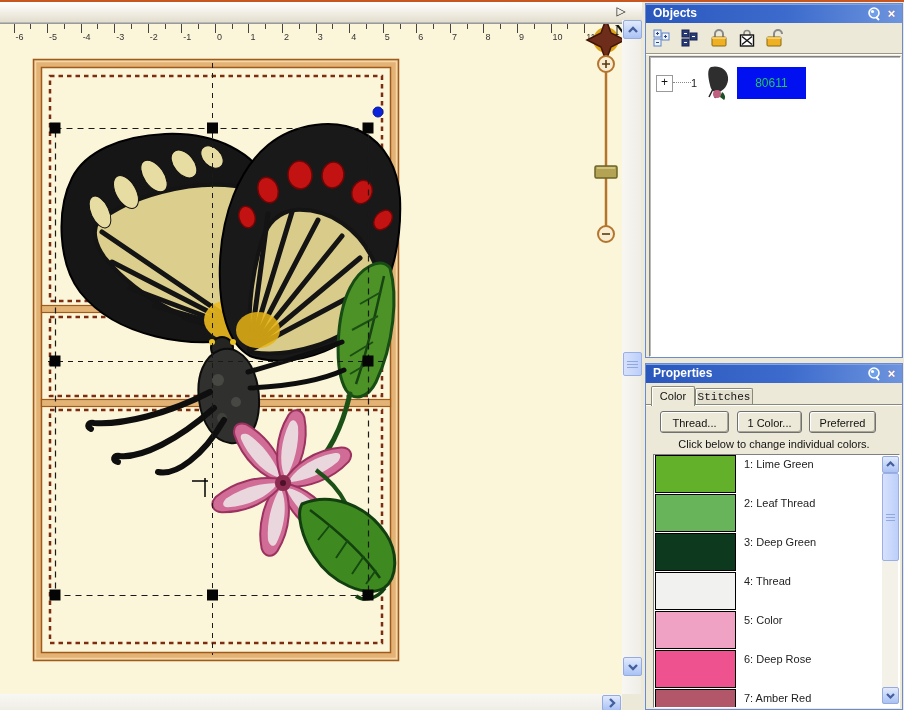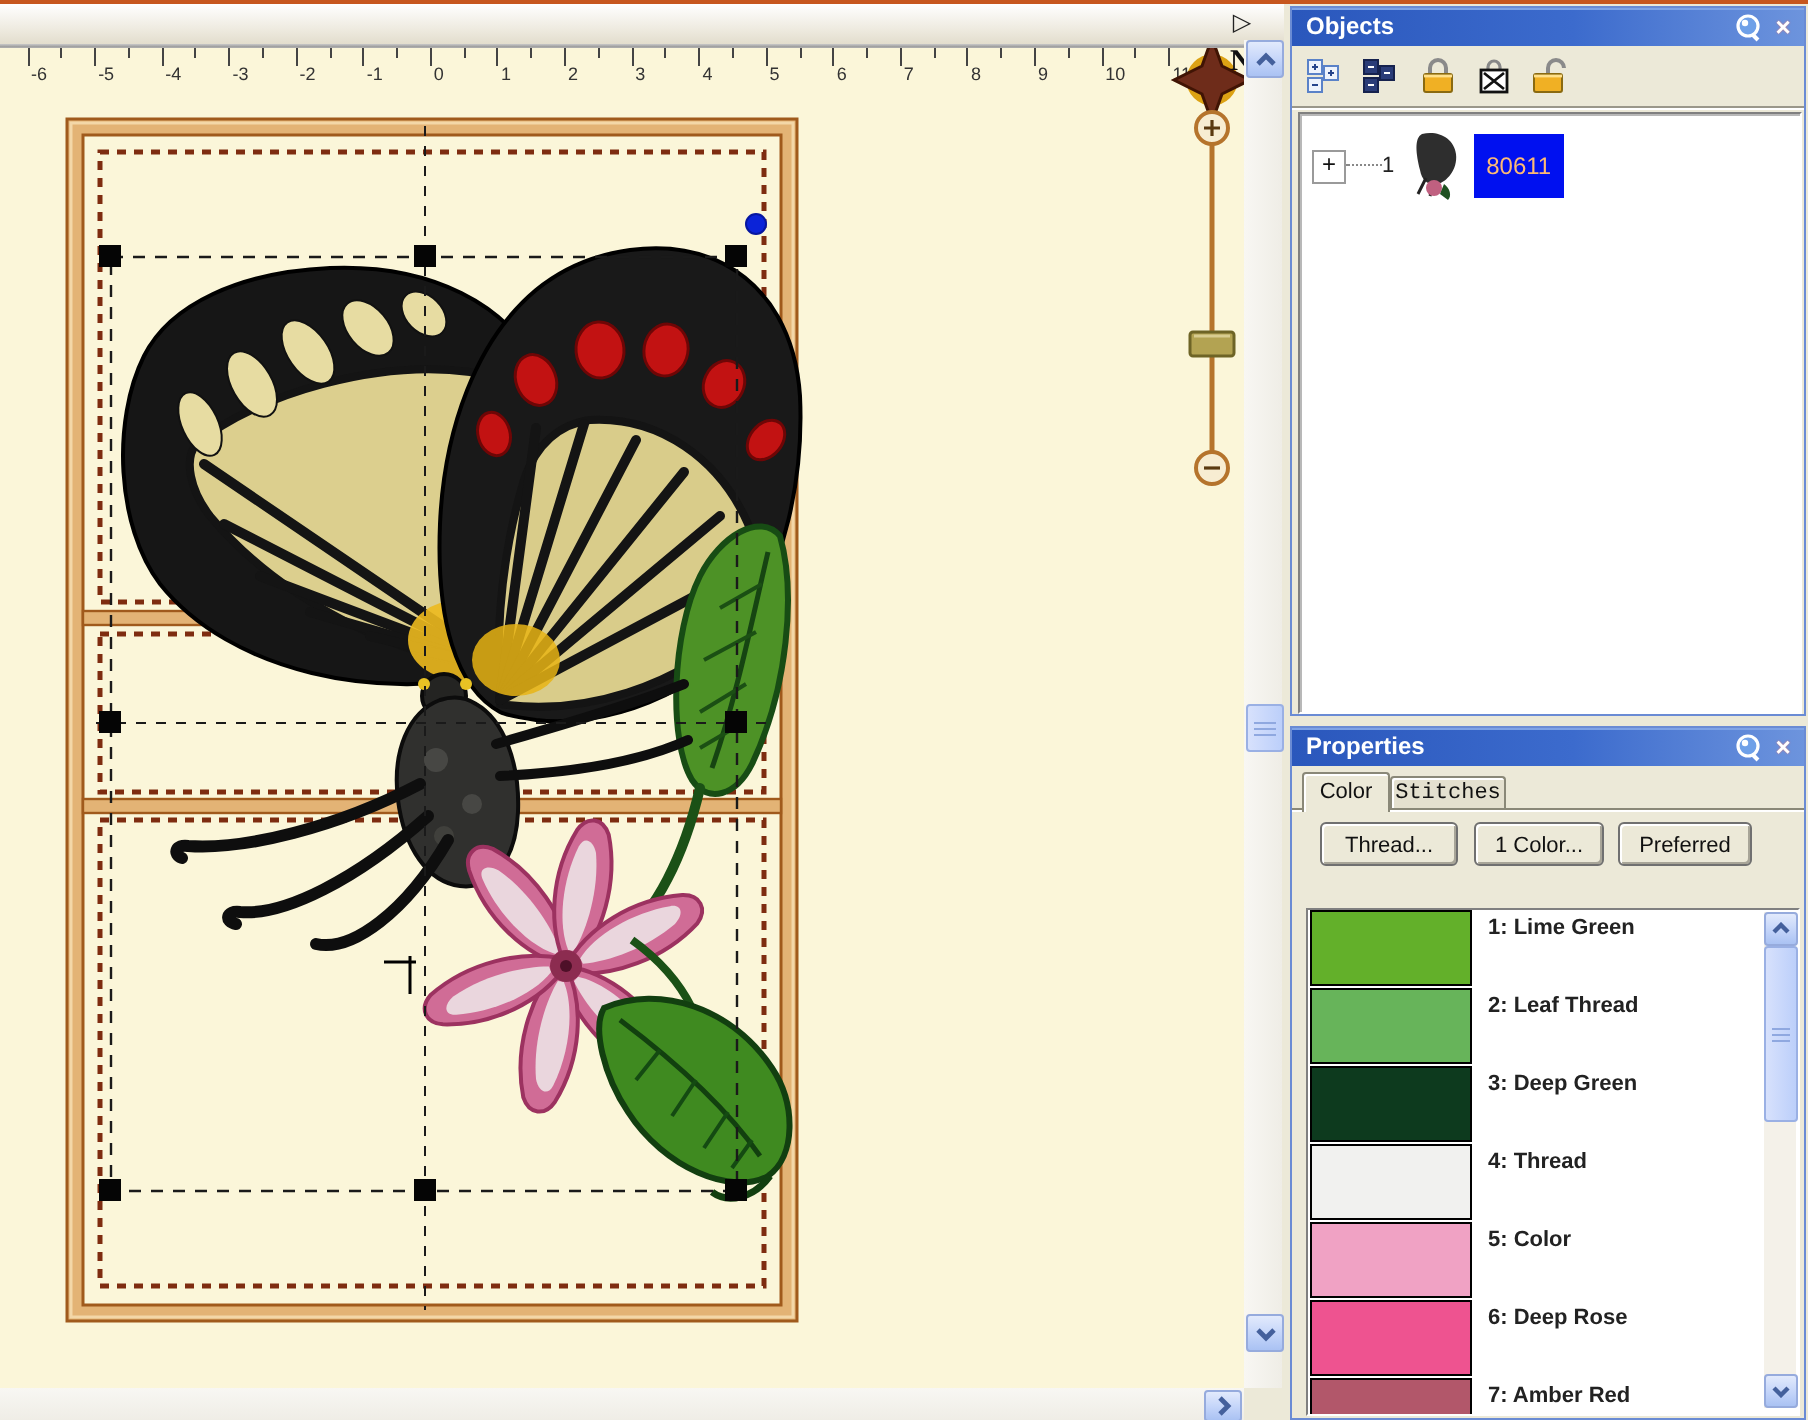--- a/index.html
+++ b/index.html
@@ -53,38 +53,38 @@
     border-bottom:1px solid #9a978a;box-shadow:0 1px 0 #fff;}
   .obj-tool{position:absolute;top:4px;width:21px;height:21px;display:flex;align-items:center;justify-content:center;}
   #obj-list{position:absolute;left:3px;top:52px;width:250px;height:299px;background:#fff;
     border:1px solid;border-color:#808080 #fff #fff #808080;box-shadow:inset 1px 1px 0 #b8b8b8;}
   #obj-item{position:absolute;left:4px;top:6px;width:240px;height:40px;display:flex;align-items:center;}
   #expand-box{width:15px;height:15px;background:#fff;border:1px solid #9a9a9a;
     font-size:12px;line-height:13px;text-align:center;color:#111;margin-left:2px;}
   #tree-dots{width:18px;height:1px;border-top:1px dotted #888;}
   #obj-index{font-size:11px;color:#222;margin-right:6px;}
   #obj-thumb{width:30px;height:36px;margin-right:4px;}
-  #obj-label{background:#0010f0;color:#fdba74;font-size:12px;padding:9px 6px;}
+  #obj-label{background:#0010f0;color:#22c55e;font-size:12px;padding:9px 18px;}
 
   
   .tab{position:absolute;font-size:11px;color:#111;background:#ece9d8;text-align:center;
     border:1px solid #8a8878;border-bottom:none;border-radius:2px 2px 0 0;
     box-shadow:inset 1px 1px 0 #fff;}
   #tab-color{left:5px;top:22px;width:42px;height:19px;line-height:19px;z-index:2;}
   #tab-stitches{left:49px;top:24px;width:56px;height:17px;line-height:17px;background:#e4e0cf;font-family:Liberation Mono, monospace;}
   #tab-base{position:absolute;left:0;top:41px;width:256px;height:1px;background:#fff;box-shadow:0 -1px 0 #8a8878;}
   .pbtn{position:absolute;top:47px;height:22px;background:#ece9d8;font-size:11px;color:#111;
     text-align:center;border:1px solid #707070;border-radius:3px;
     box-shadow:inset 1px 1px 0 #fff,inset -1px -1px 0 #a8a598;line-height:20px;}
   #btn-thread{left:14px;width:69px;}
   #btn-1color{left:91px;width:65px;}
   #btn-preferred{left:163px;width:67px;}
   #color-hint{position:absolute;left:0;top:74px;width:256px;text-align:center;font-size:11px;color:#111;}
   #color-list{position:absolute;left:7px;top:90px;width:245px;height:252px;background:#fff;
-    border:1px solid;border-color:#808080 #fff #fff #808080;overflow:hidden;font-weight:bold;}
+    border:1px solid;border-color:#808080 #fff #fff #808080;overflow:hidden;}
   .color-row{position:absolute;left:0;width:226px;height:39px;}
   .swatch{position:absolute;left:1px;top:0;width:81px;height:38px;border:1px solid #000;box-sizing:border-box;}
   .color-label{position:absolute;left:90px;top:3px;font-size:11px;color:#222;}
   #list-scroll{position:absolute;right:1px;top:1px;width:16px;height:248px;background:#f4f1e9;}
   #list-scroll .sb-btn{left:0;width:15px;height:15px;}
   #list-scroll .sb-thumb{left:0;top:17px;width:15px;height:86px;}
 </style>
 </head>
 <body>
 
@@ -426,20 +426,21 @@
         </span>
         <span class="tb-icon close-x">×</span>
       </span>
     </div>
     <div id="tab-color" class="tab">Color</div>
     <div id="tab-stitches" class="tab">Stitches</div>
     <div id="tab-base"></div>
     <button id="btn-thread" class="pbtn">Thread...</button>
     <button id="btn-1color" class="pbtn">1 Color...</button>
     <button id="btn-preferred" class="pbtn">Preferred</button>
+    <div id="color-hint">Click below to change individual colors.</div>
     <div id="color-list">
       <div id="color-rows">
           <div class="color-row" style="top: 0px;">
             <div class="swatch" style="background: rgb(99, 176, 42);"></div>
             <div class="color-label">1: Lime Green</div>
           </div>
           <div class="color-row" style="top: 39px;">
             <div class="swatch" style="background: rgb(103, 180, 90);"></div>
             <div class="color-label">2: Leaf Thread</div>
           </div>

